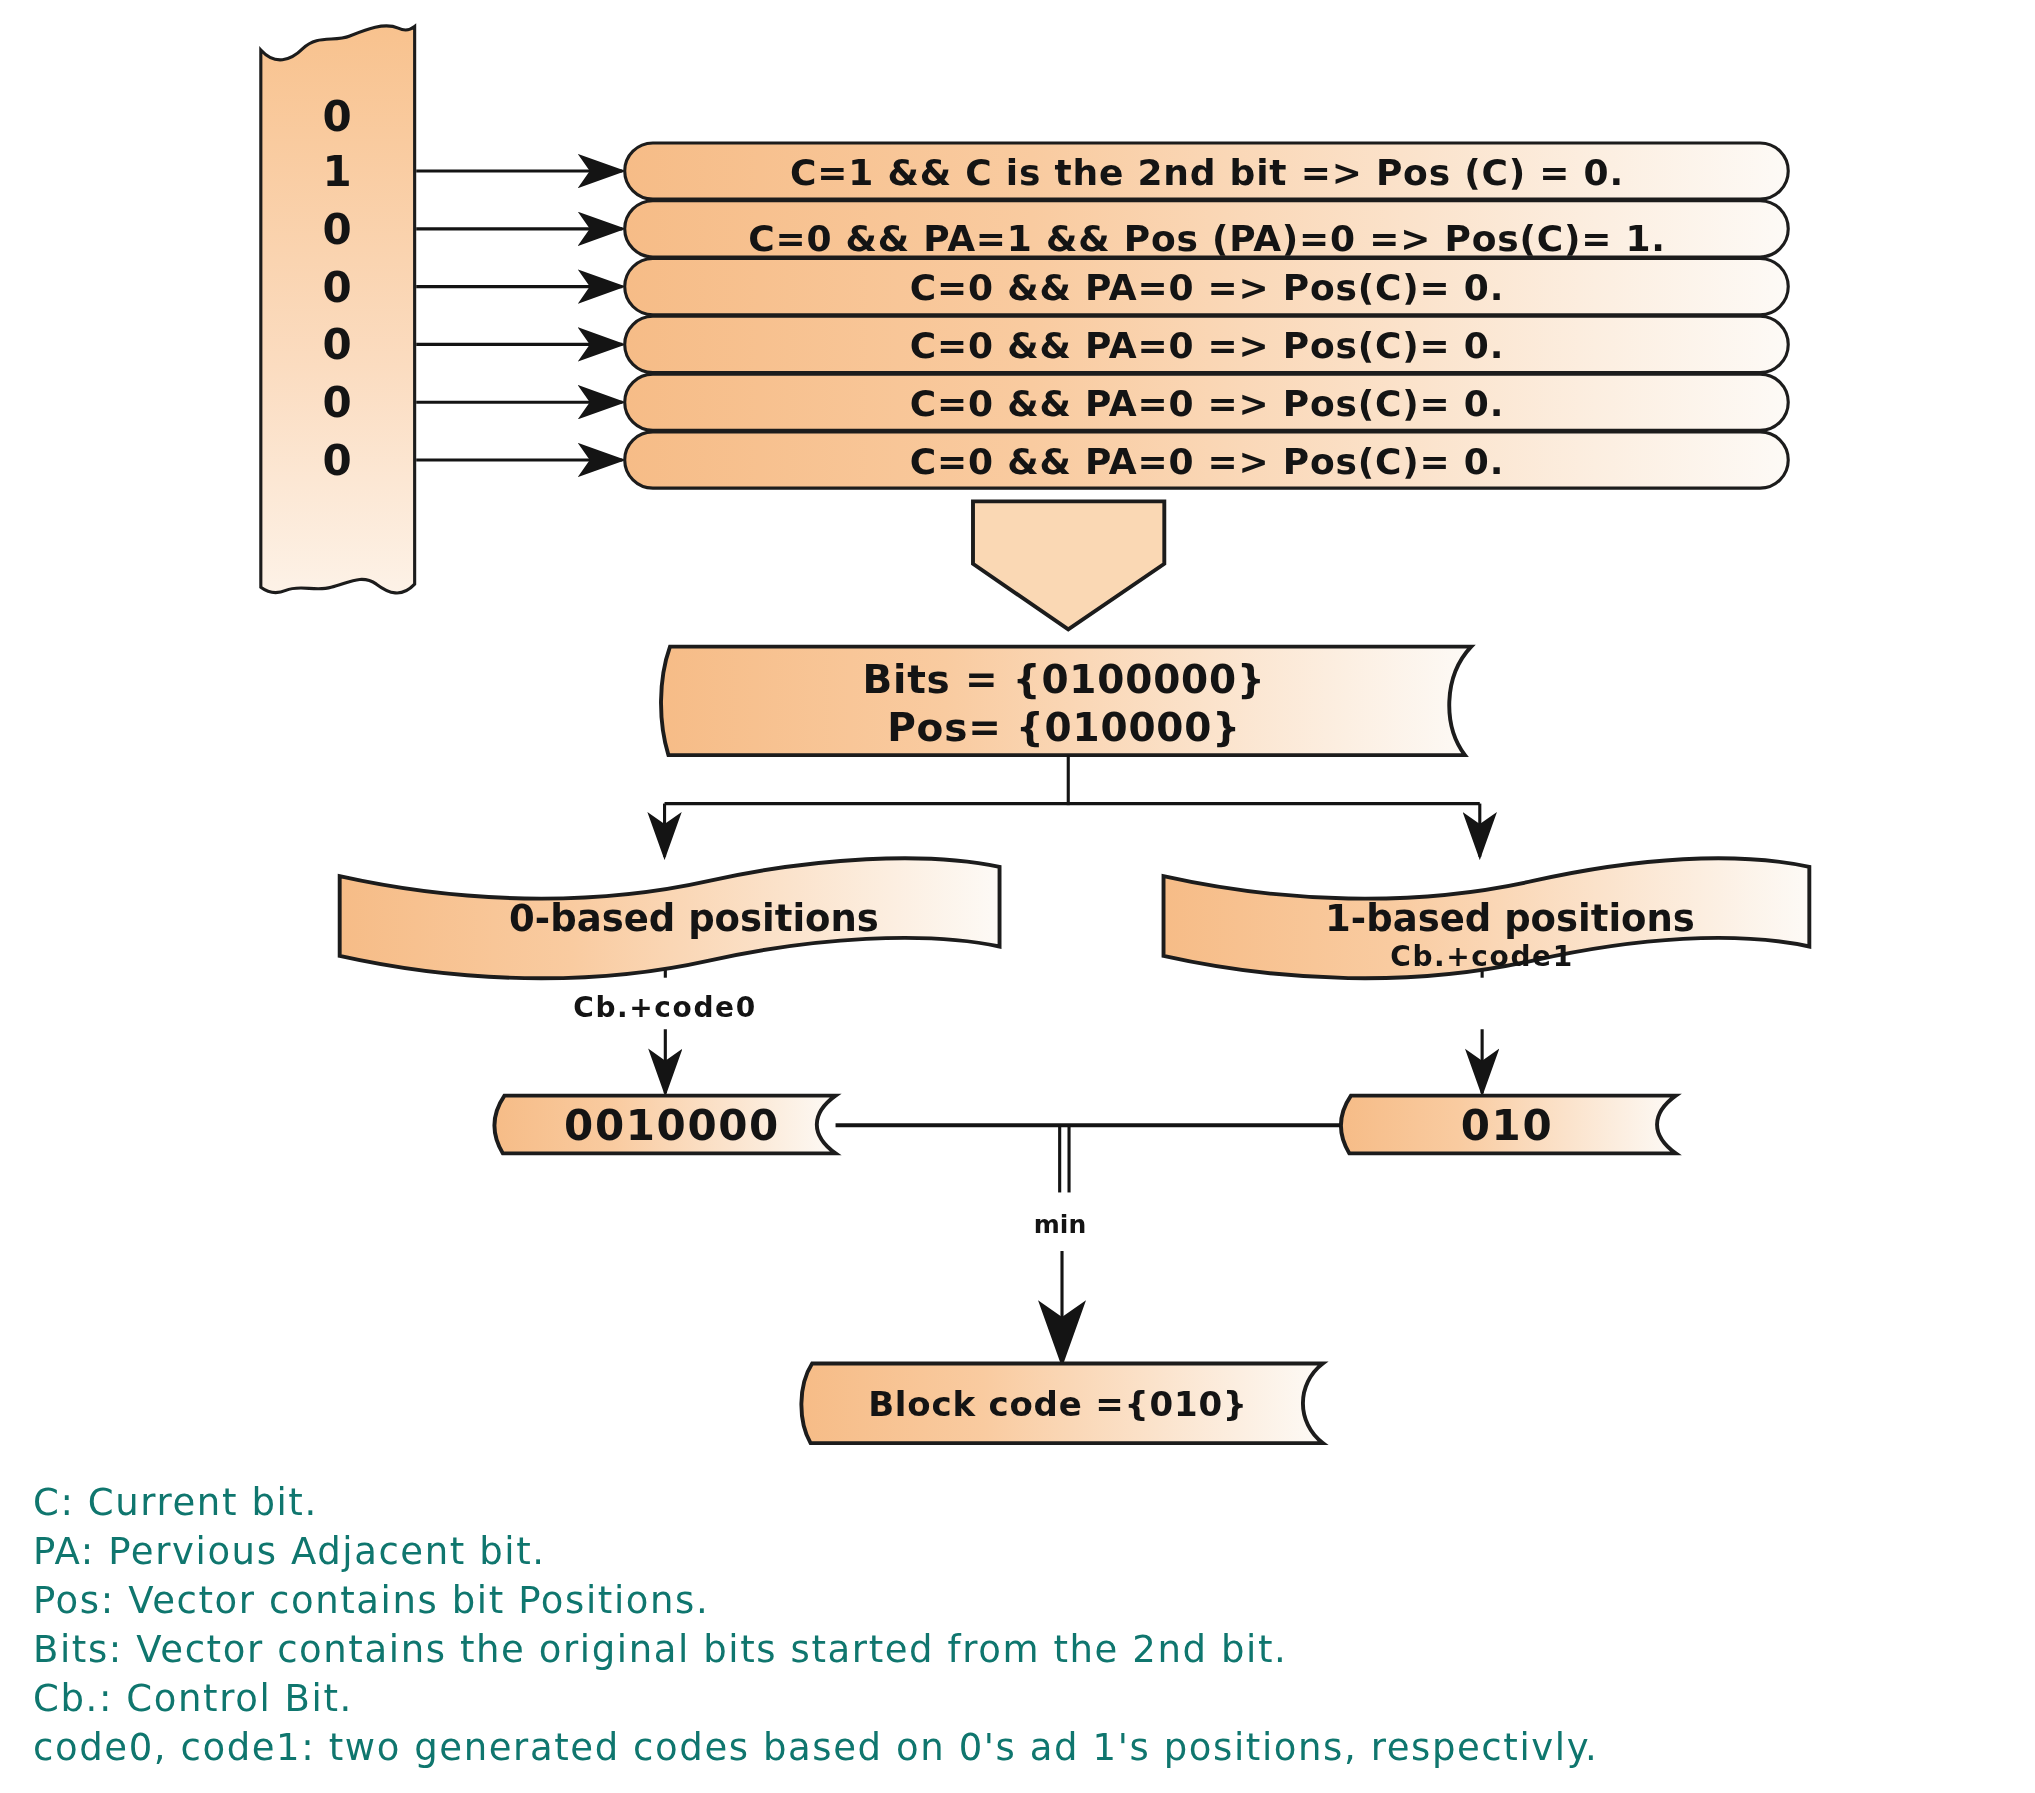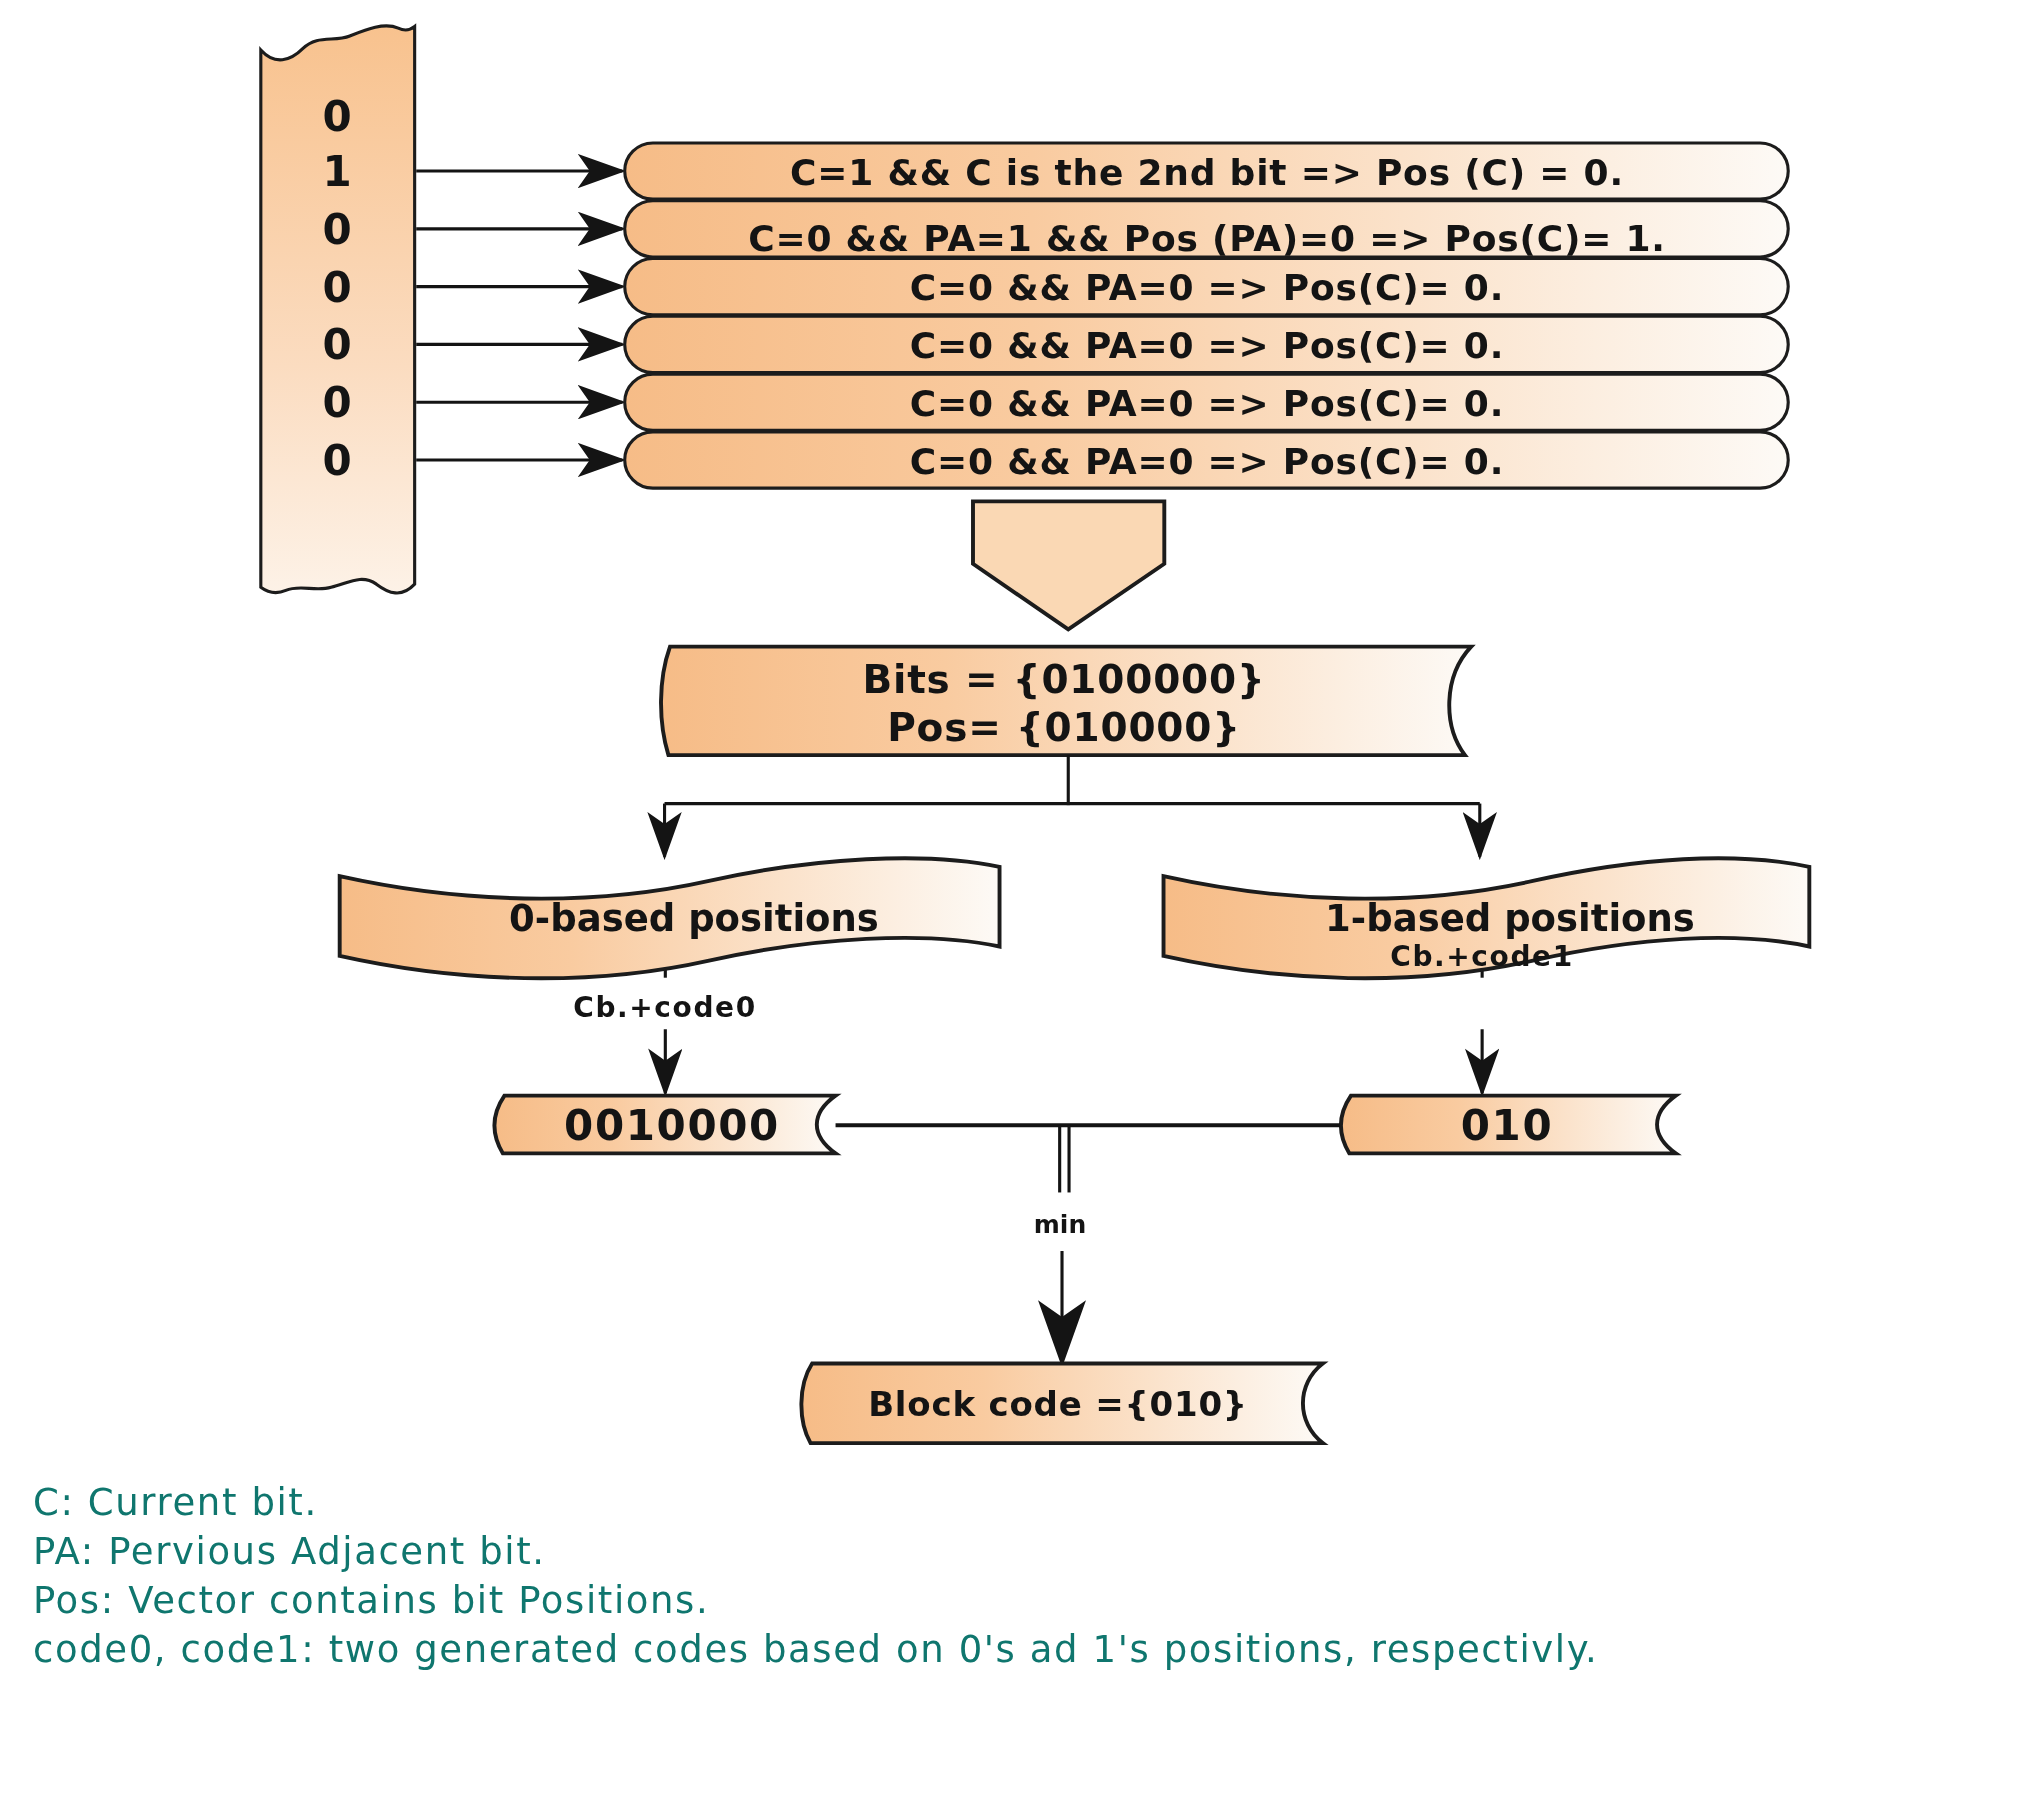--- a/index.html
+++ b/index.html
@@ -137,17 +137,19 @@
   <div class="t code" style="left:1507px; top:1125px;">010</div>
 
   <div class="t minlbl" style="left:1060px; top:1224px;">min</div>
 
   <div class="t block" style="left:1058px; top:1404px;">Block code ={010}</div>
 
   <div class="legend-box">
     <div class="legend-line">C: Current bit.</div>
     <div class="legend-line">PA: Pervious Adjacent bit.</div>
     <div class="legend-line">Pos: Vector contains bit Positions.</div>
+    <div class="legend-line">Bits: Vector contains the original bits started from the 2nd bit.</div>
+    <div class="legend-line">Cb.: Control Bit.</div>
     <div class="legend-line">code0, code1: two generated codes based on 0's ad 1's positions, respectivly.</div>
   </div>
 
 </div>
 
 
 </body></html>

